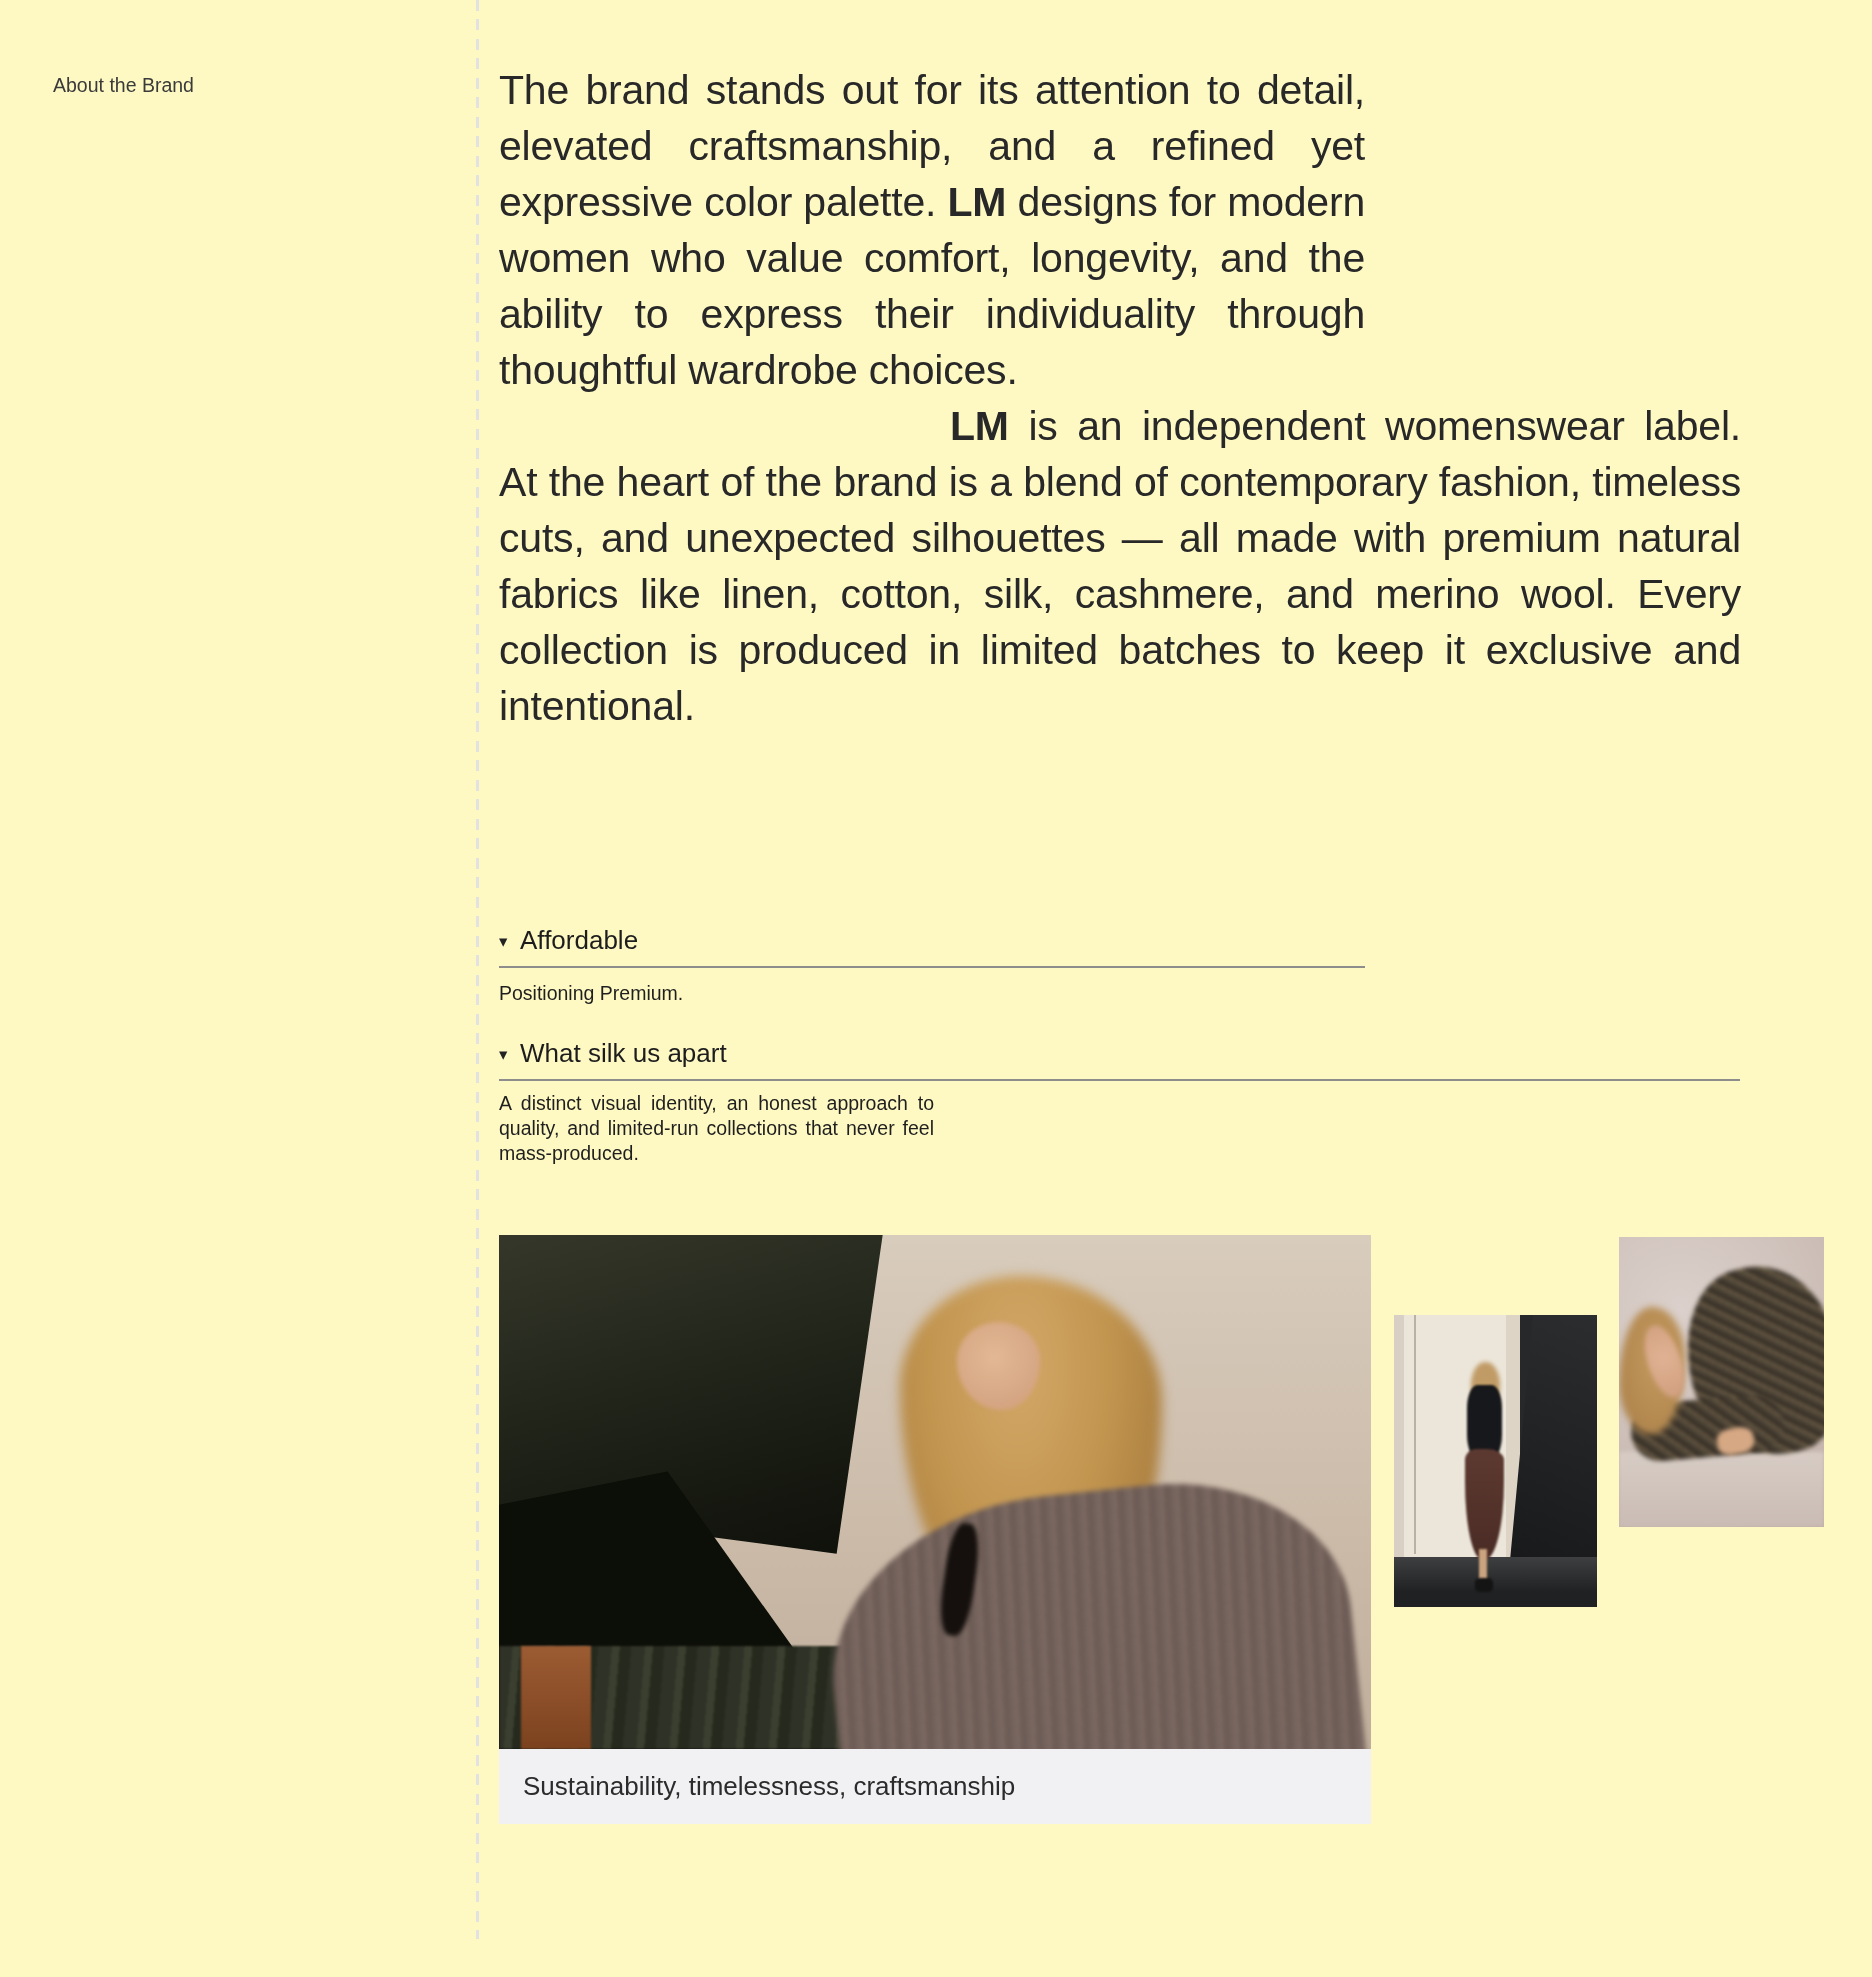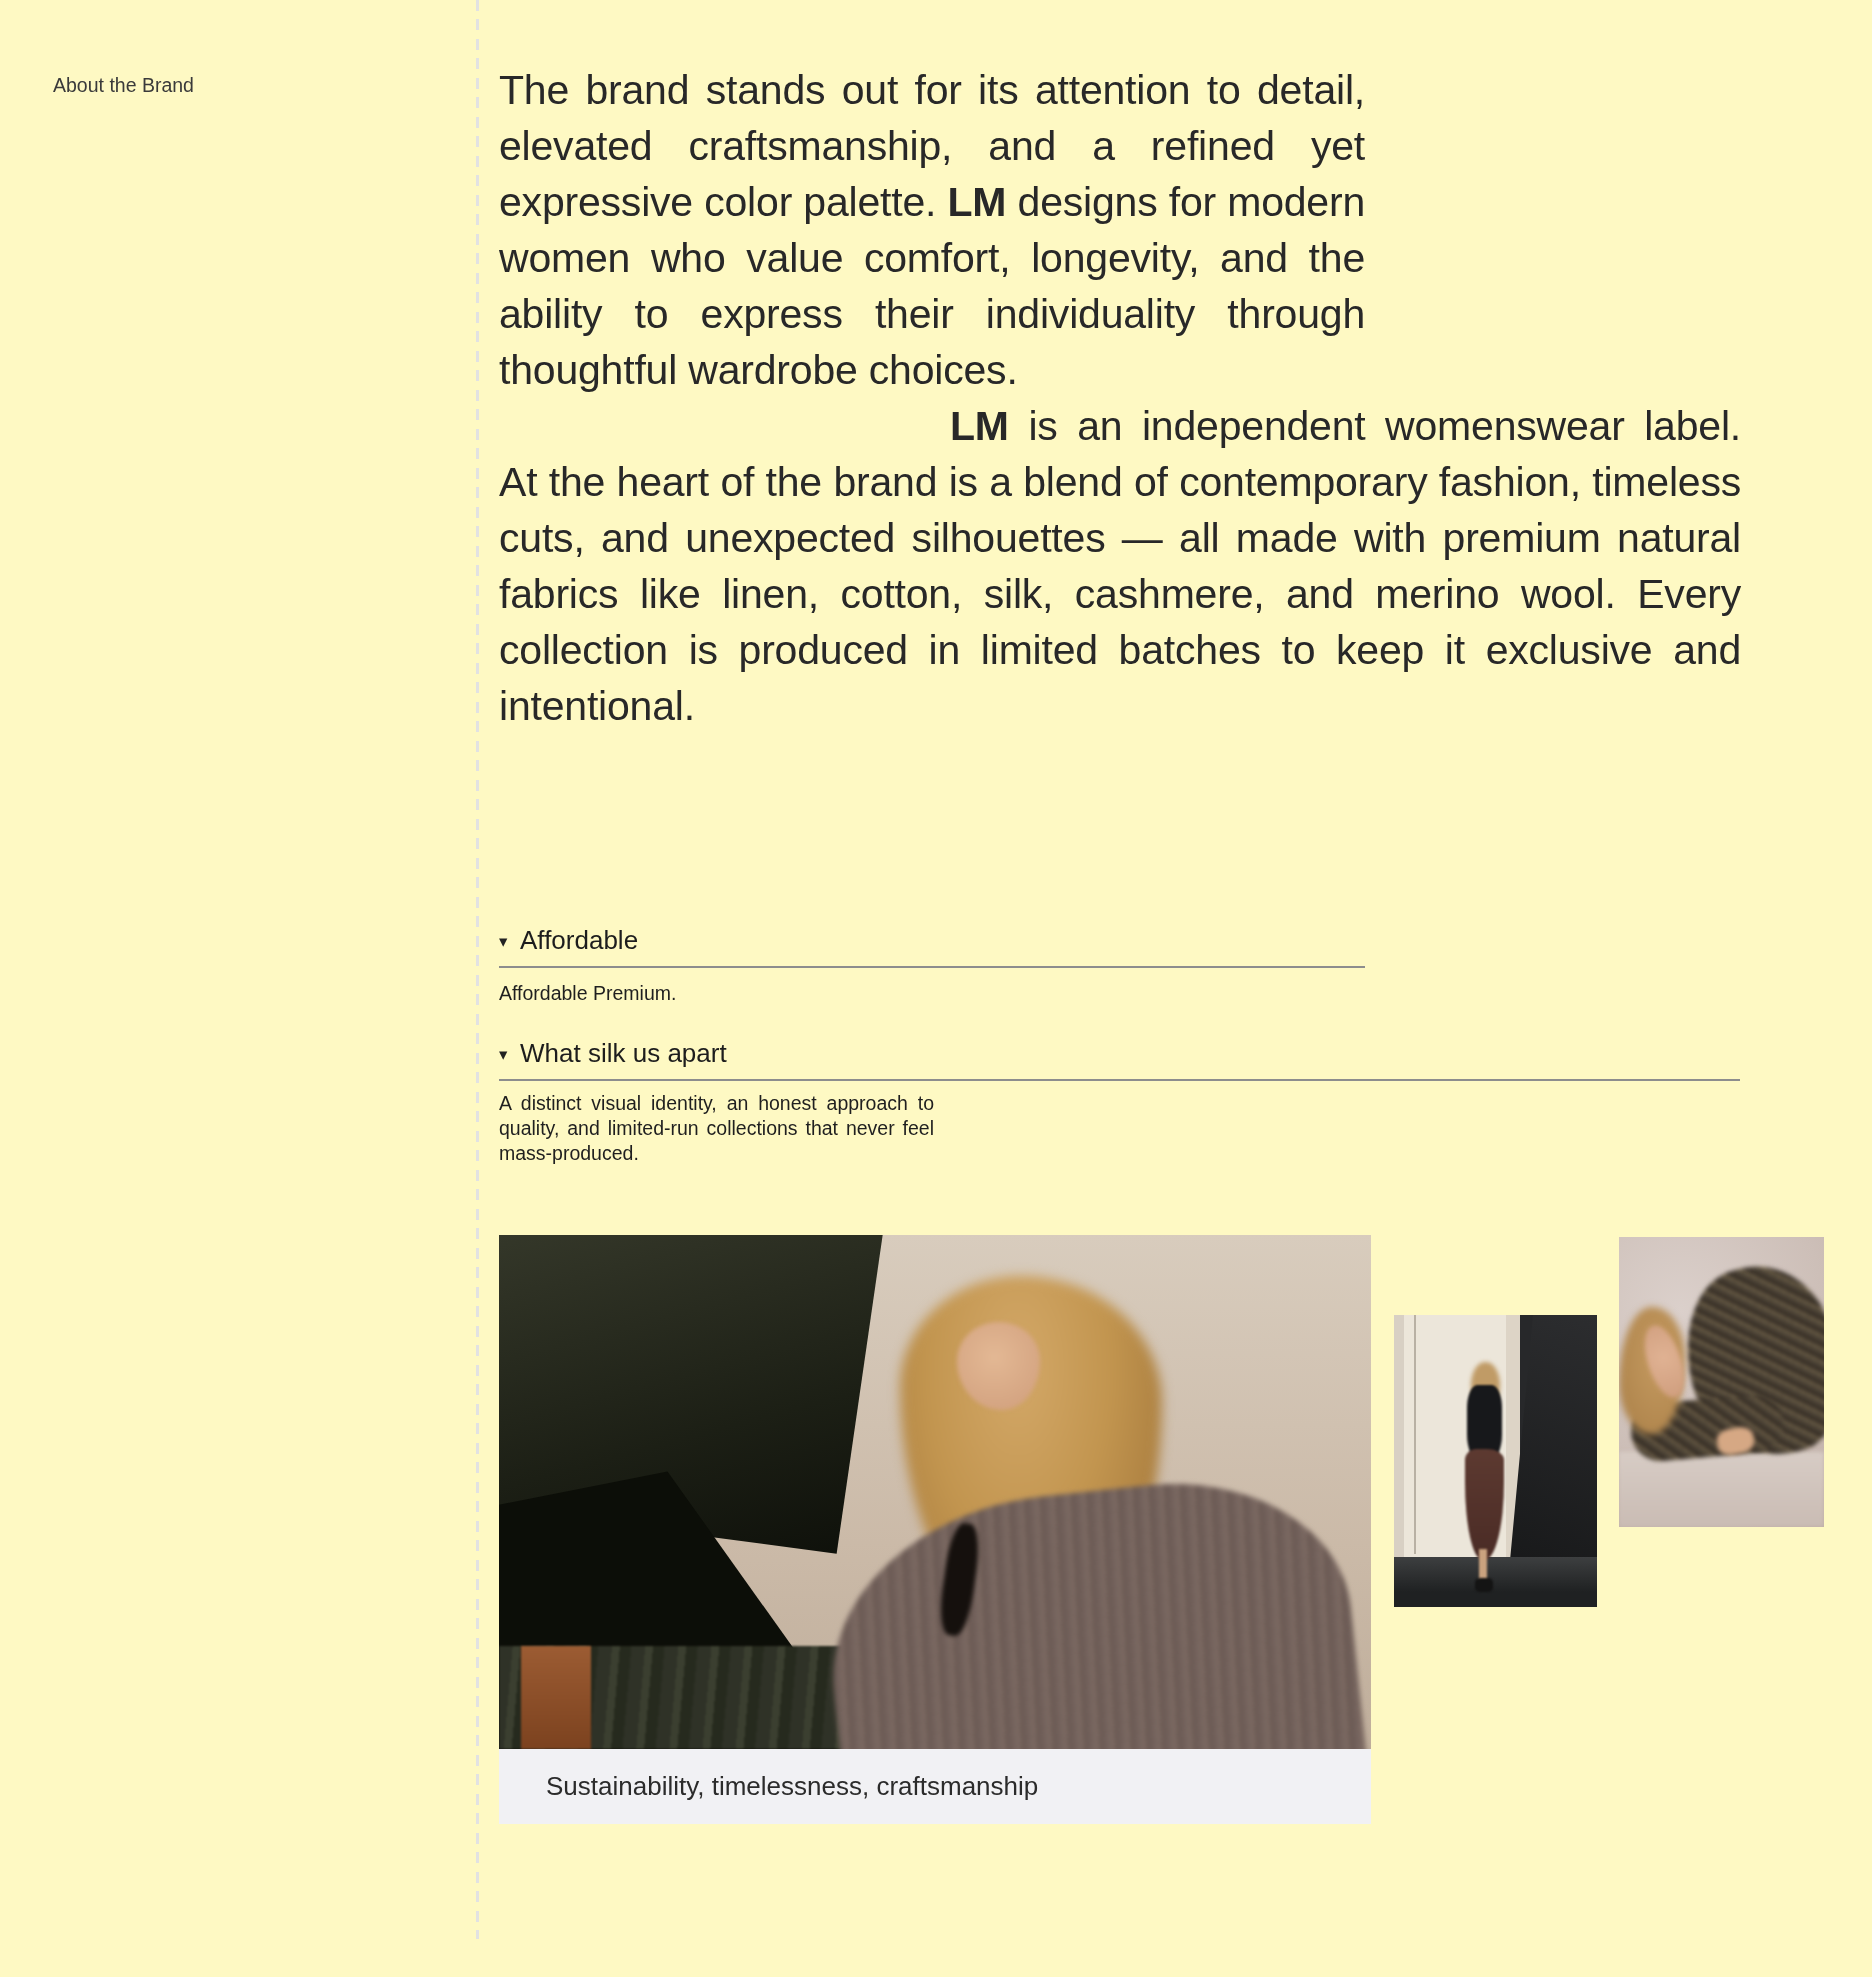--- a/index.html
+++ b/index.html
@@ -50,21 +50,21 @@
            background:radial-gradient(circle at 45% 40%,#e3b894,#cf9d7b);
            border-radius:50% 50% 46% 54%/44% 44% 56% 56%;}
   .pm-shirt{left:38%;top:50%;width:60%;height:58%;filter:blur(2.9px);transform:rotate(-6deg);
             background:repeating-linear-gradient(93deg,#7a6861 0 6.8px,#66554f 6.8px 9.8px,#71605a 9.8px 15.6px);
             border-radius:44% 36% 0 0/58% 48% 0 0;}
   .pm-collar{left:51%;top:56%;width:3.5%;height:22%;background:#15100d;filter:blur(2px);
              transform:rotate(8deg);border-radius:40%;}
 
   
   .caption-bar{position:absolute;left:499px;top:1749px;width:872px;height:75px;background:#f1f1f4;}
-  .caption-bar span{display:block;padding-left:47px;font-size:26px;line-height:75px;color:#2b2b2b;}
+  .caption-bar span{display:block;padding-left:24px;font-size:26px;line-height:75px;color:#2b2b2b;}
 
   
   #photo-standing{left:1394px;top:1315px;width:203px;height:292px;
                   background:linear-gradient(90deg,#d8d0c4 0 5%,#ece6da 5% 55%,#ddd4c6 55% 62%,#27282a 62% 100%);}
   .ps-door{left:10%;top:0;width:2px;height:82%;background:#b9b1a4;}
   .ps-diag{left:55%;top:0;width:45%;height:100%;
            background:linear-gradient(200deg,#2c2d2f,#151617);
            clip-path:polygon(30% 0,100% 0,100% 100%,0 100%);}
   .ps-floor{left:0;bottom:0;width:100%;height:17%;
             background:linear-gradient(180deg,#3d3f40,#1f2122 70%);}
@@ -109,21 +109,21 @@
     <p class="lede p2"><span>The brand stands out for its attention to detail, elevated craftsmanship, and a refined yet expressive color palette. </span><span class="brand">LM</span><span> designs for modern women who value comfort, longevity, and the ability to express their individuality through thoughtful wardrobe choices.</span></p>
     <p class="lede p1"><span class="brand">LM</span><span> is an independent womenswear label. At the heart of the brand is a blend of contemporary fashion, timeless cuts, and unexpected silhouettes — all made with premium natural fabrics like linen, cotton, silk, cashmere, and merino wool. Every collection is produced in limited batches to keep it exclusive and intentional.</span></p>
   </div>
 
   <div class="section" id="sec-positioning">
     <div class="sec-head">
       <span class="tri">▾</span>
       <span>Affordable</span>
     </div>
     <div class="sec-rule"></div>
-    <div class="sec-body">Affordable Premium.</div>
+    <div class="sec-body">Positioning Premium.</div>
   </div>
 
   <div class="section" id="sec-apart">
     <div class="sec-head">
       <span class="tri">▾</span>
       <span>What silk us apart</span>
     </div>
     <div class="sec-rule"></div>
     <div class="sec-body">A distinct visual identity, an honest approach to quality, and limited-run collections that never feel mass-produced.</div>
   </div>

